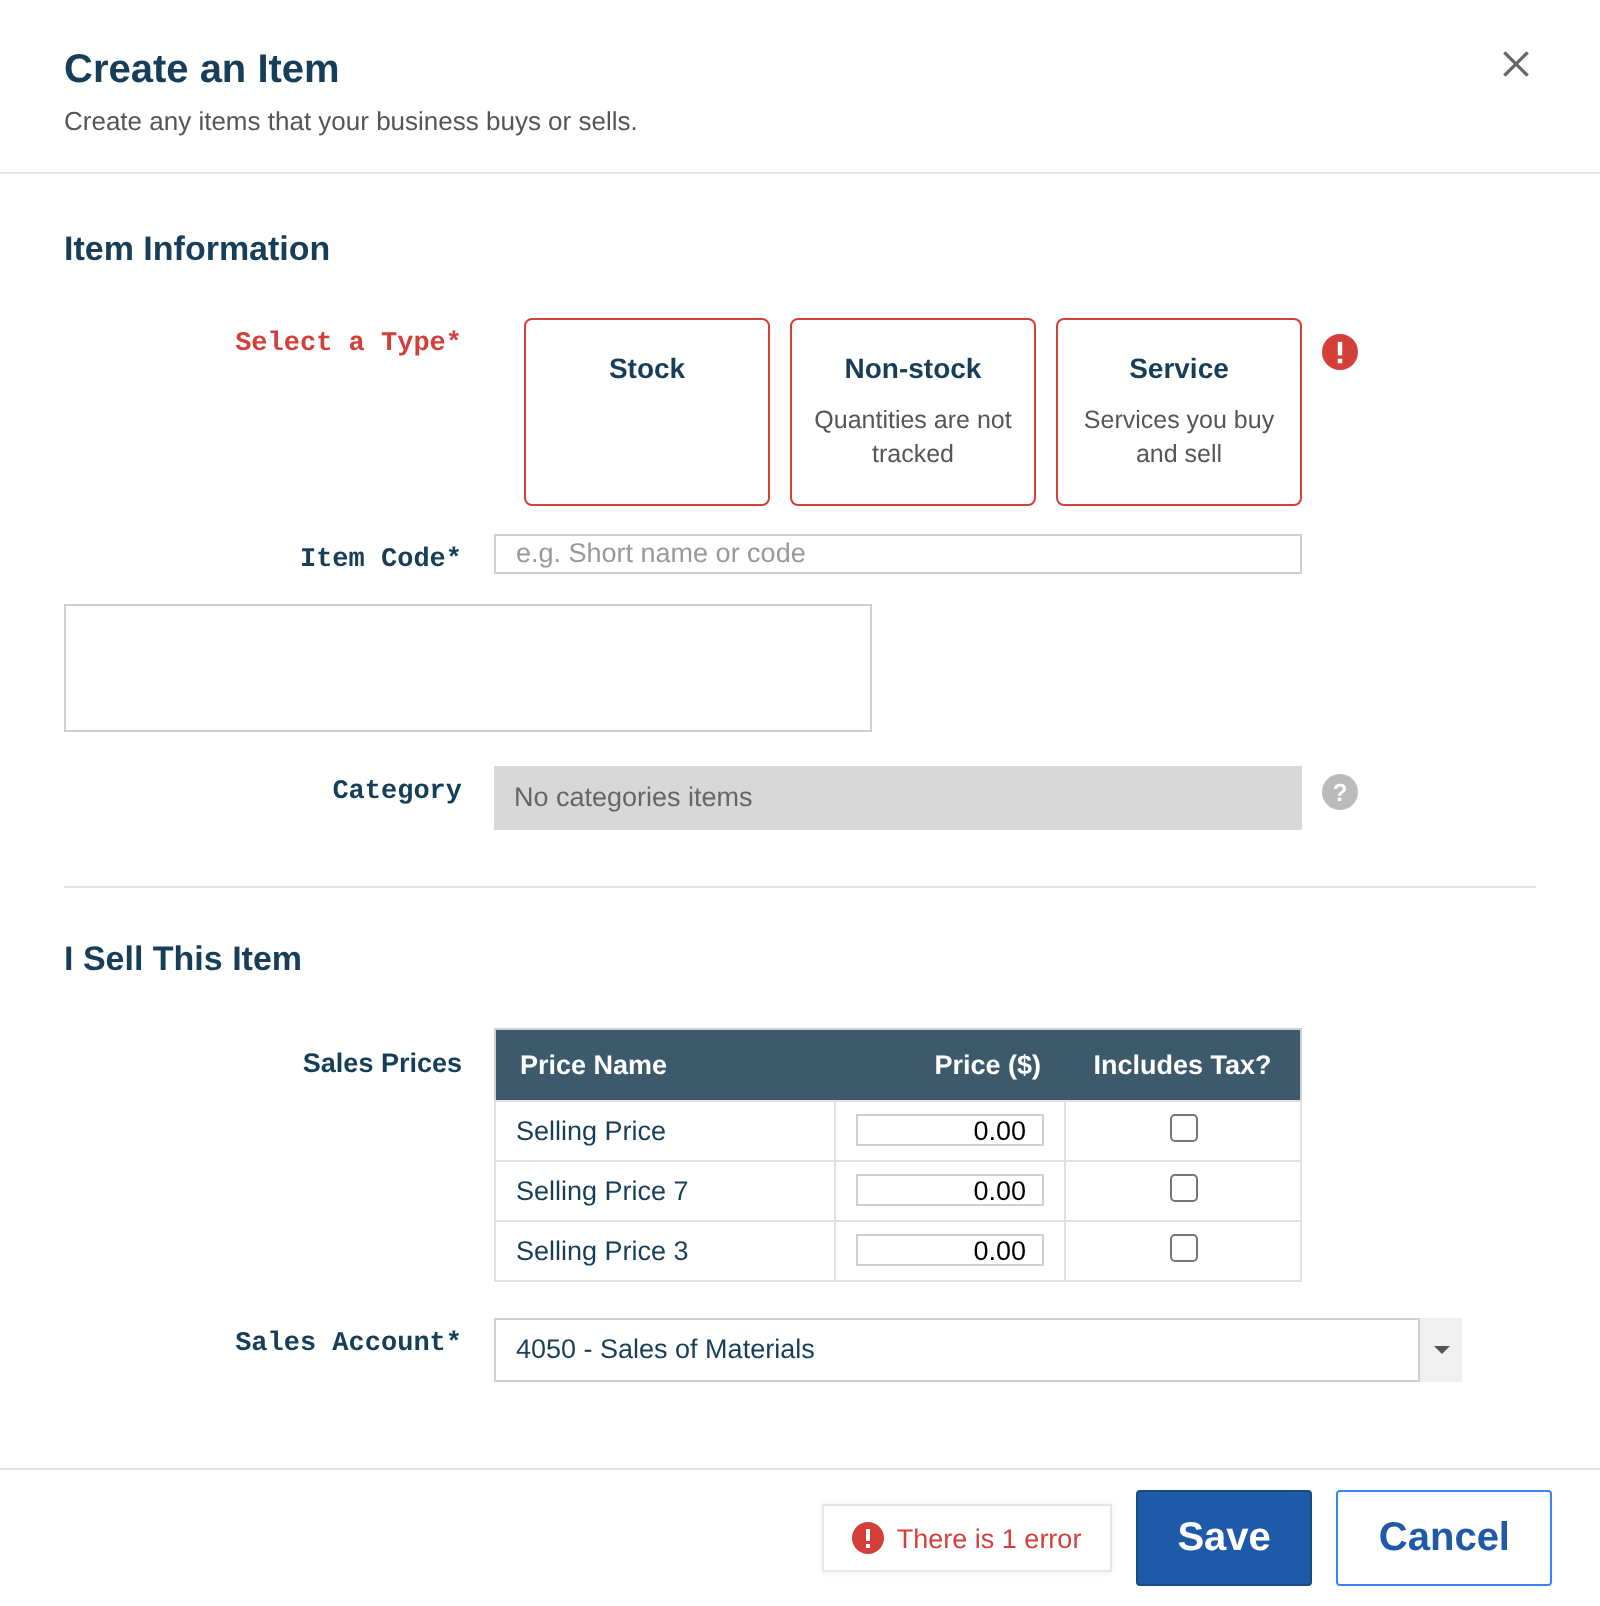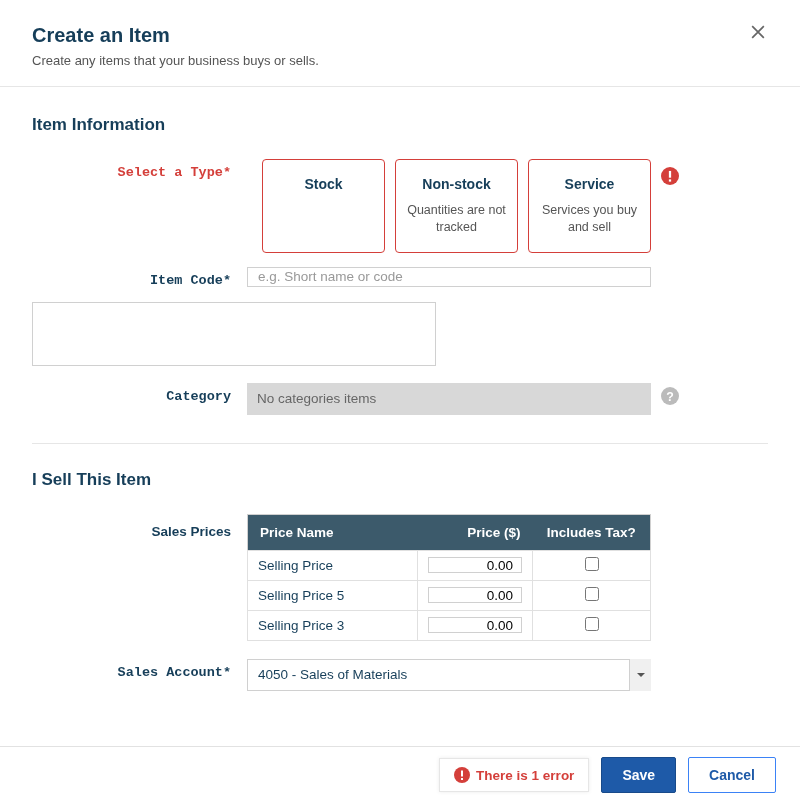--- a/index.html
+++ b/index.html
@@ -28,28 +28,28 @@
 .disabled-field { width: 100%; height: 32px; background: #d8d8d8; border: none; padding: 0 10px; font-size: 13.5px; color: #666; line-height: 32px; }
 .divider { border: none; border-top: 1px solid #e6e6e6; margin: 28px 0 26px 0; }
 .price-table { width: 404px; border-collapse: collapse; border: 1px solid #d0d0d0; }
 .price-table th { background: #3c5a6b; color: #fff; padding: 10px 12px; font-size: 13.5px; font-weight: 700; text-align: left; }
 .price-table th.right { text-align: right; }
 .price-table th.center { text-align: center; }
 .price-table td { border: 1px solid #e0e0e0; padding: 6px 10px; font-size: 13.5px; background: #fff; vertical-align: middle; }
 .price-input { width: 100%; border: 1px solid #d0d0d0; height: 16px; text-align: right; padding: 0 8px; font-size: 13.5px; }
 .price-table td.center { text-align: center; }
 .cbox { width: 14px; height: 14px; }
-.select-wrap { position: relative; width: 404px; }
+.select-wrap { position: relative; width: 484px; }
 .select-input { width: 100%; height: 32px; border: 1px solid #d0d0d0; padding: 0 30px 0 10px; font-size: 13.5px; background: #fff; line-height: 30px; }
 .select-caret { position: absolute; right: 0; top: 0; width: 22px; height: 32px; background: #f0f0f0; border-left: 1px solid #d0d0d0; display: flex; align-items: center; justify-content: center; }
 .select-caret svg { width: 10px; height: 10px; fill: #555; }
 .footer { border-top: 1px solid #e2e2e2; padding: 10px 24px; display: flex; justify-content: flex-end; align-items: center; gap: 12px; background: #fff; }
-.footer-error { display: flex; align-items: center; gap: 6px; color: #d43f3a; font-size: 13.5px; font-weight: 700; border: 1px solid #e6e6e6; box-shadow: 0 0 4px rgba(0,0,0,0.08); padding: 8px 14px; background: #fff; justify-content: center; }
+.footer-error { display: flex; align-items: center; gap: 6px; color: #d43f3a; font-size: 13.5px; font-weight: 400; border: 1px solid #e6e6e6; box-shadow: 0 0 4px rgba(0,0,0,0.08); padding: 8px 14px; background: #fff; justify-content: center; }
 .footer-error svg { width: 16px; height: 16px; }
-.btn { height: 36px; padding: 0 20px; font-size: 14px; font-weight: 600; cursor: pointer; border-radius: 2px; }
+.btn { height: 48px; padding: 0 20px; font-size: 20px; font-weight: 600; cursor: pointer; border-radius: 2px; }
 .btn-primary { background: #1e5aa8; color: #fff; border: 1px solid #184a8a; }
 .btn-secondary { background: #fff; color: #1e5aa8; border: 1px solid #3b82f6; }
 ::-webkit-scrollbar { width: 14px; }
 ::-webkit-scrollbar-track { background: #f0f0f0; }
 ::-webkit-scrollbar-thumb { background: #c0c0c0; border-radius: 0; }
 .label-cell { width: 215px; text-align: right; padding-right: 16px; font-weight: 700; color: #163e59; font-size: 13.5px; padding-top: 10px; }
 </style>
 </head>
 <body>
 
@@ -134,21 +134,21 @@
               <th class="center">Includes Tax?</th>
             </tr>
           </thead>
           <tbody>
             <tr>
               <td>Selling Price</td>
               <td><input class="price-input" value="0.00" style=""></td>
               <td class="center"><input type="checkbox" class="cbox" style=""></td>
             </tr>
             <tr>
-              <td>Selling Price 5</td>
+              <td>Selling Price 7</td>
               <td><input class="price-input" value="0.00" style=""></td>
               <td class="center"><input type="checkbox" class="cbox" style=""></td>
             </tr>
             <tr>
               <td>Selling Price 3</td>
               <td><input class="price-input" value="0.00" style=""></td>
               <td class="center"><input type="checkbox" class="cbox" style=""></td>
             </tr>
           </tbody>
         </table>

